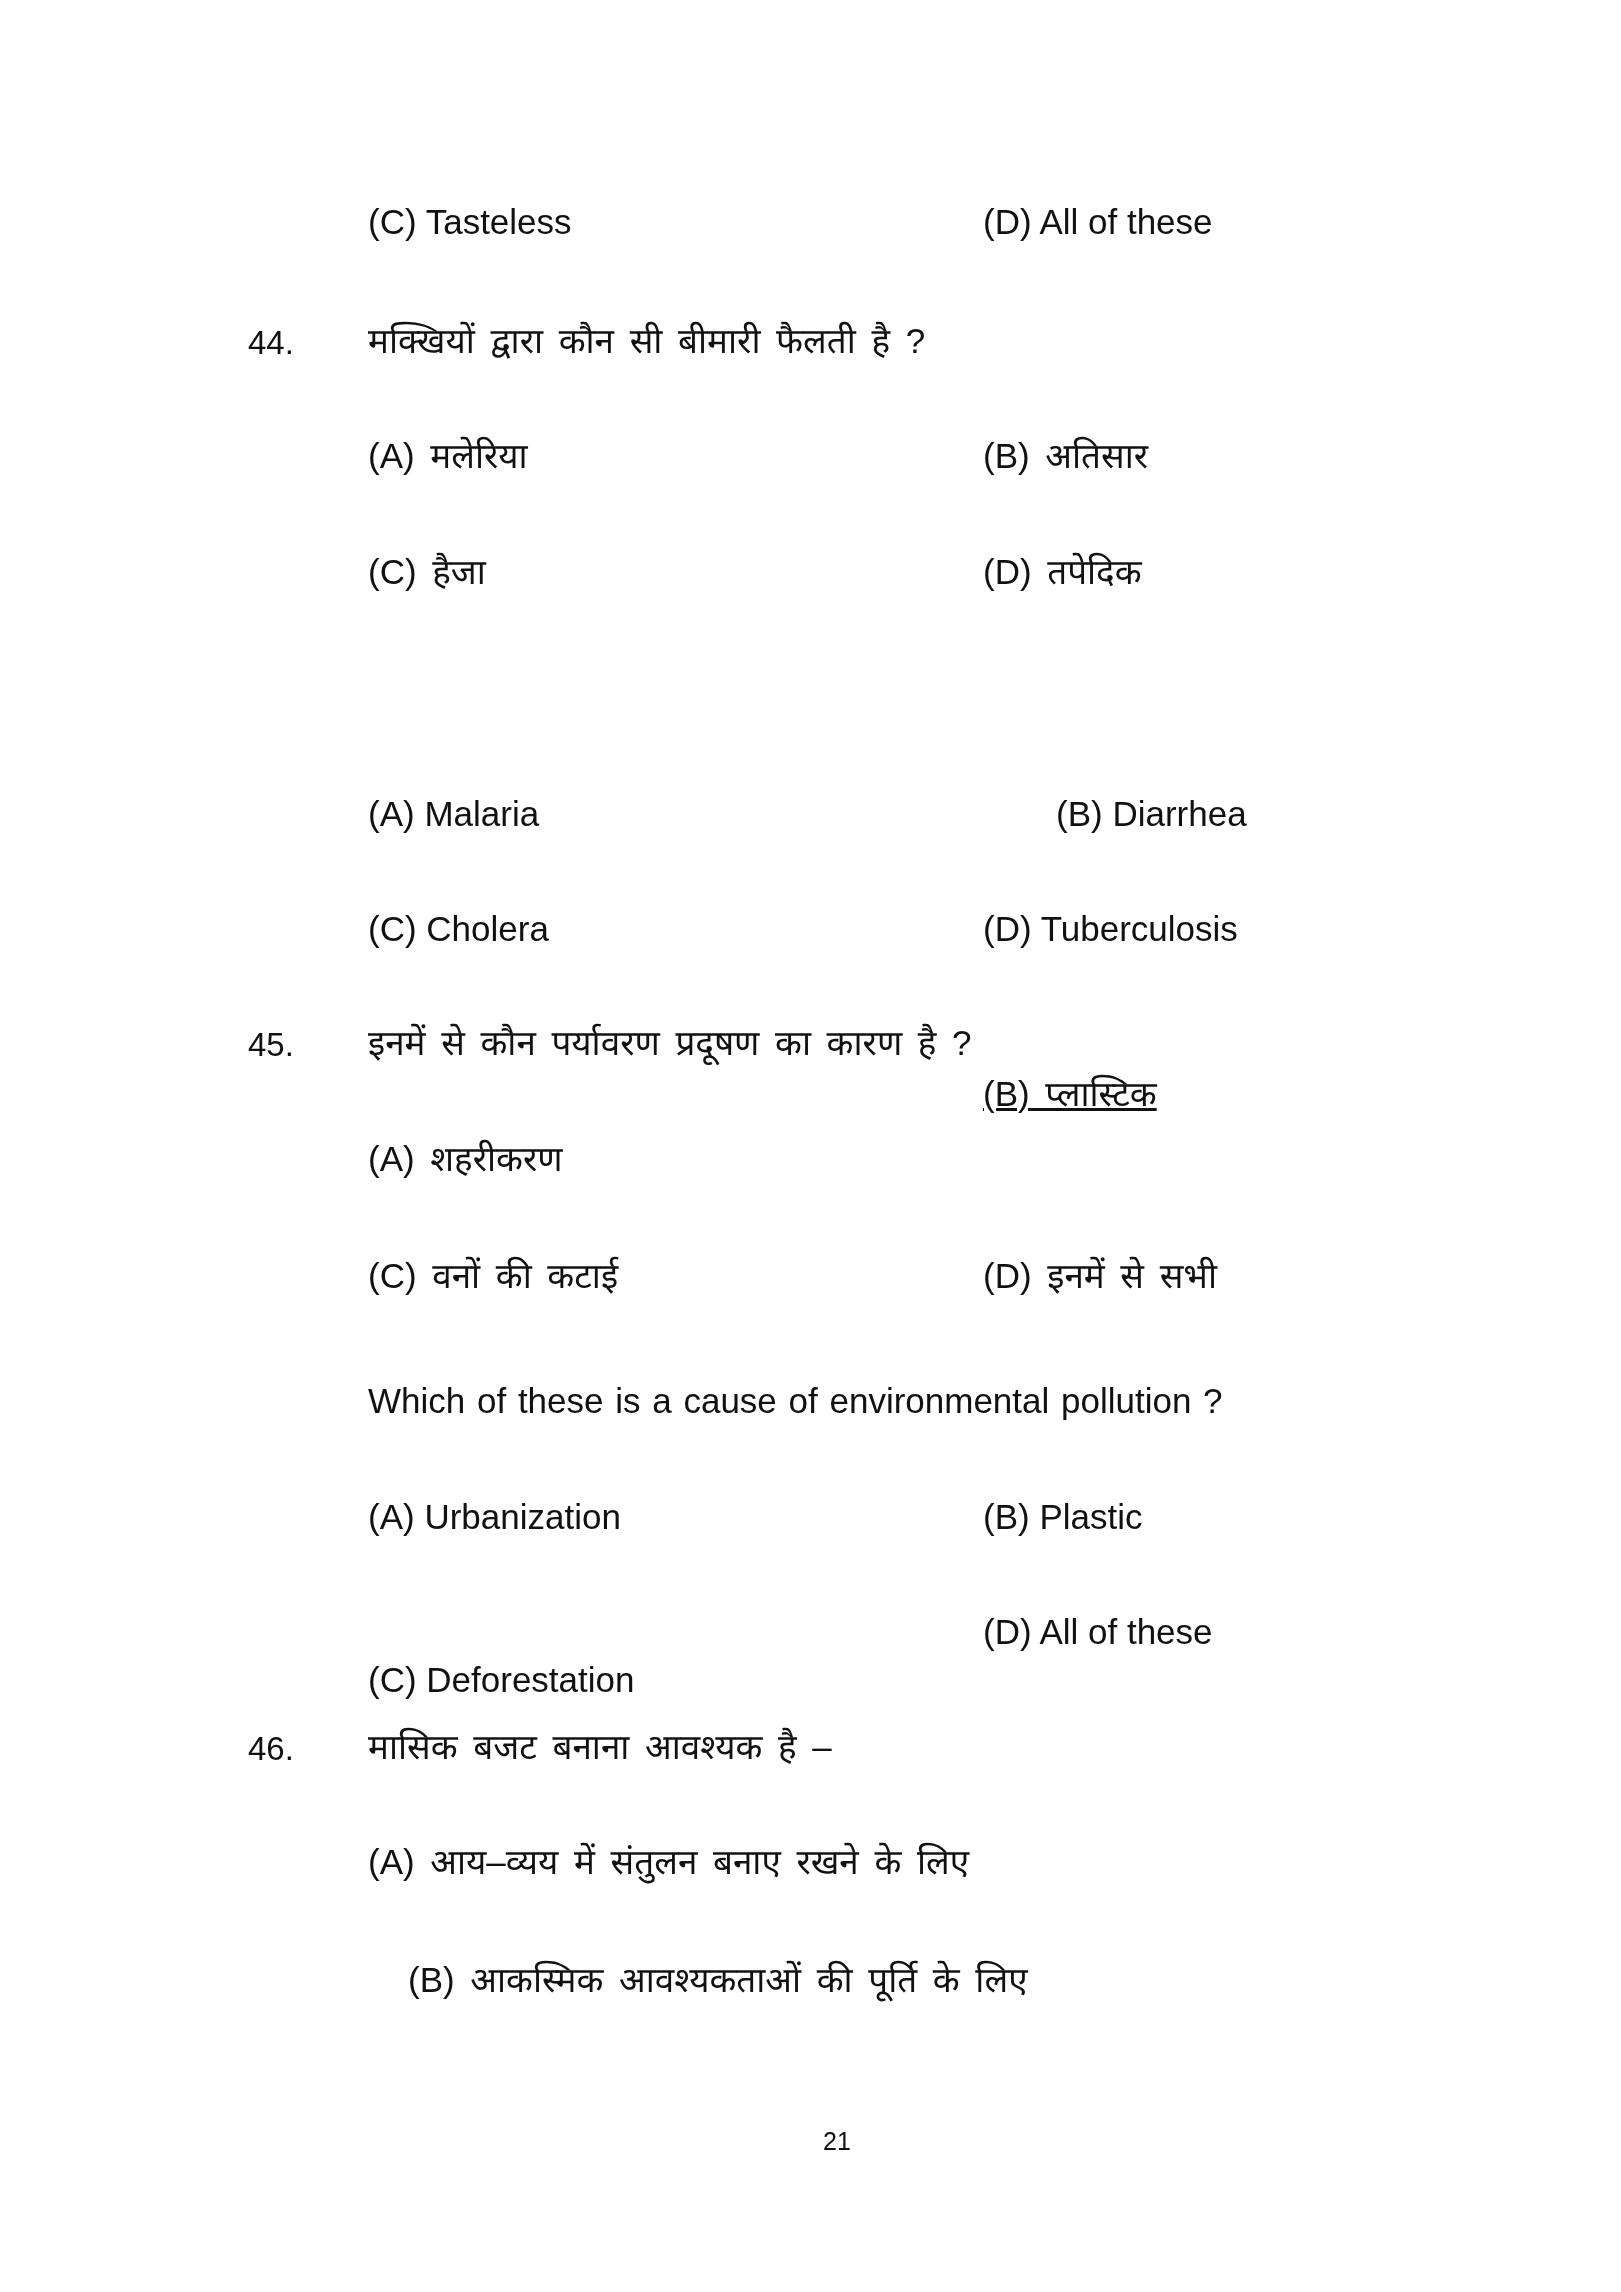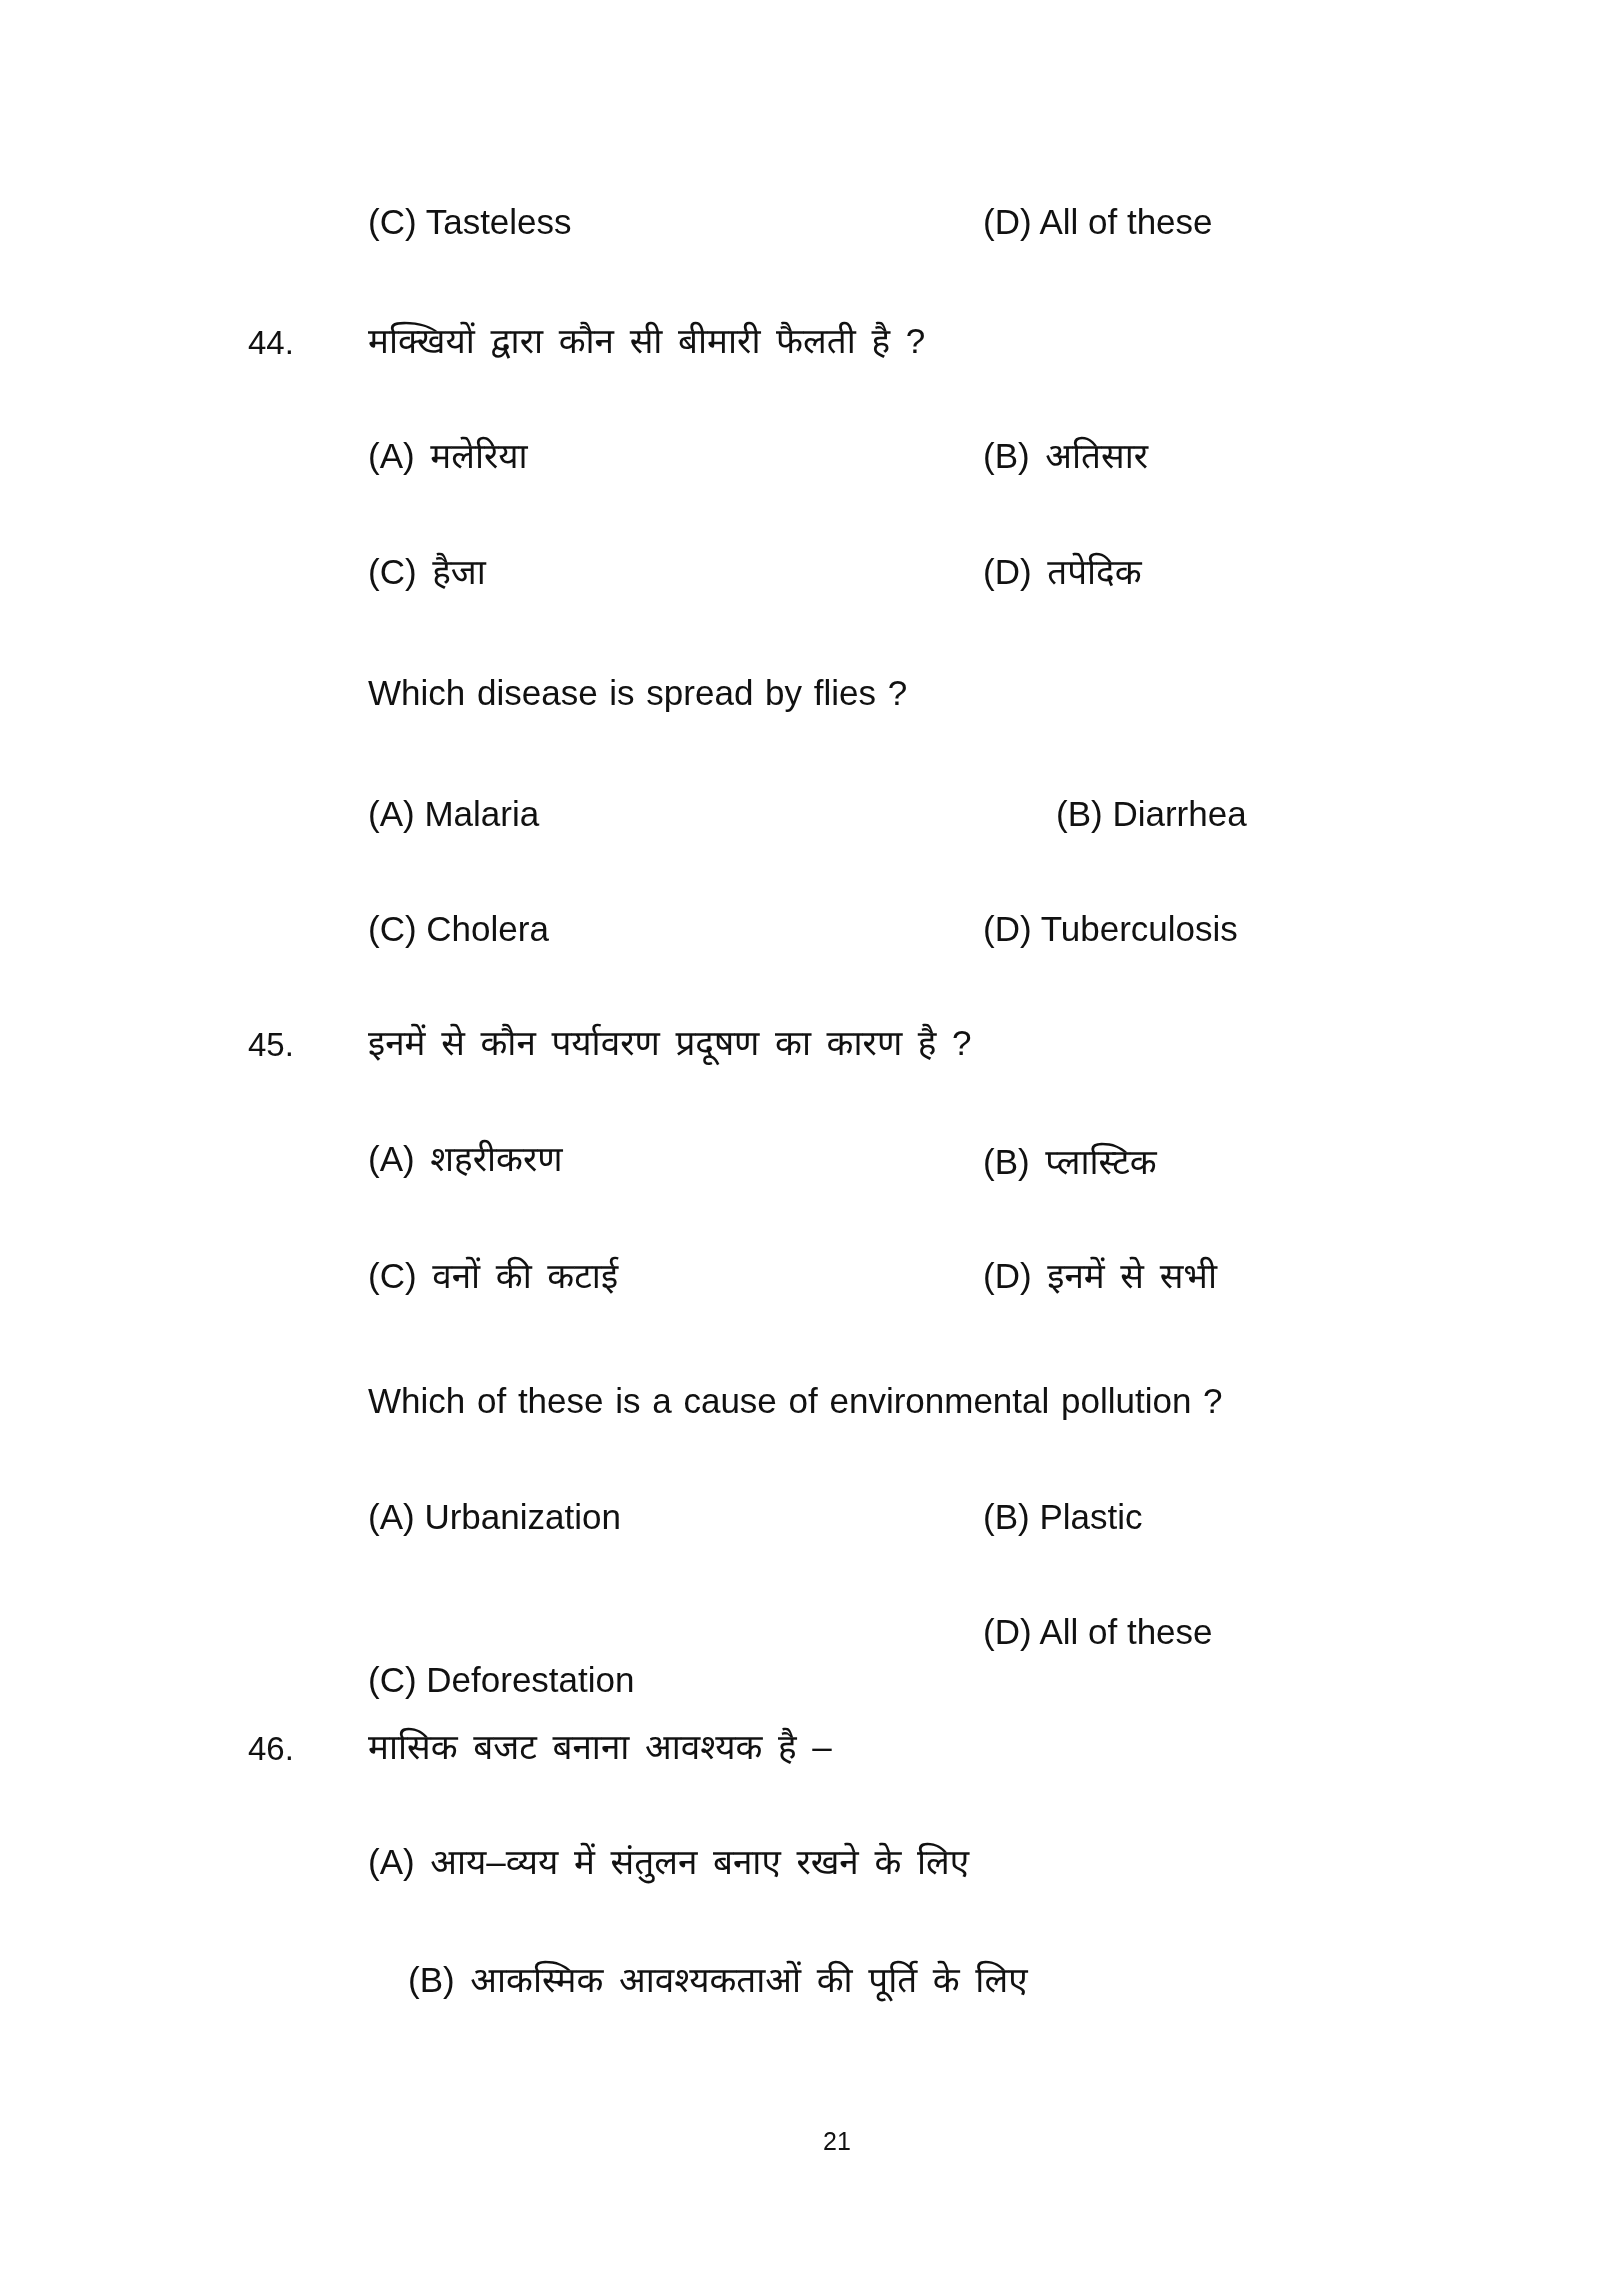--- a/index.html
+++ b/index.html
@@ -48,33 +48,32 @@
 
   <span class="txt qnum" style="top:321px; left:248px;">44.</span>
   <span class="txt hi" style="top:319px; left:368px;">मक्खियों द्वारा कौन सी बीमारी फैलती है ?</span>
 
   <span class="txt hi" style="top:434px; left:368px;">(A) मलेरिया</span>
   <span class="txt hi" style="top:434px; left:983px;">(B) अतिसार</span>
 
   <span class="txt hi" style="top:550px; left:368px;">(C) हैजा</span>
   <span class="txt hi" style="top:550px; left:983px;">(D) तपेदिक</span>
 
-  <span class="txt en-q" style="top:671px; left:368px;">Which disease is spread by flies ?</span>
 
   <span class="txt" style="top:792px; left:368px;">(A) Malaria</span>
   <span class="txt" style="top:792px; left:1035px;margin-left:21px;">(B) Diarrhea</span>
 
   <span class="txt" style="top:907px; left:368px;">(C) Cholera</span>
   <span class="txt" style="top:907px; left:983px;">(D) Tuberculosis</span>
 
   <span class="txt qnum" style="top:1023px; left:248px;">45.</span>
   <span class="txt hi" style="top:1021px; left:368px;">इनमें से कौन पर्यावरण प्रदूषण का कारण है ?</span>
 
   <span class="txt hi" style="top:1137px; left:368px;">(A) शहरीकरण</span>
-  <span class="txt hi" style="top:1140px; left:983px;">(B) प्लास्टिक</span>
+  <span class="txt hi" style="top:1072px; left:983px;text-decoration:underline;">(B) प्लास्टिक</span>
 
   <span class="txt hi" style="top:1254px; left:368px;">(C) वनों की कटाई</span>
   <span class="txt hi" style="top:1254px; left:983px;">(D) इनमें से सभी</span>
 
   <span class="txt en-q" style="top:1379px; left:368px;">Which of these is a cause of environmental pollution ?</span>
 
   <span class="txt" style="top:1495px; left:368px;">(A) Urbanization</span>
   <span class="txt" style="top:1495px; left:983px;">(B) Plastic</span>
 
   <span class="txt" style="top:1610px; left:368px;margin-top:48px;">(C) Deforestation</span>

